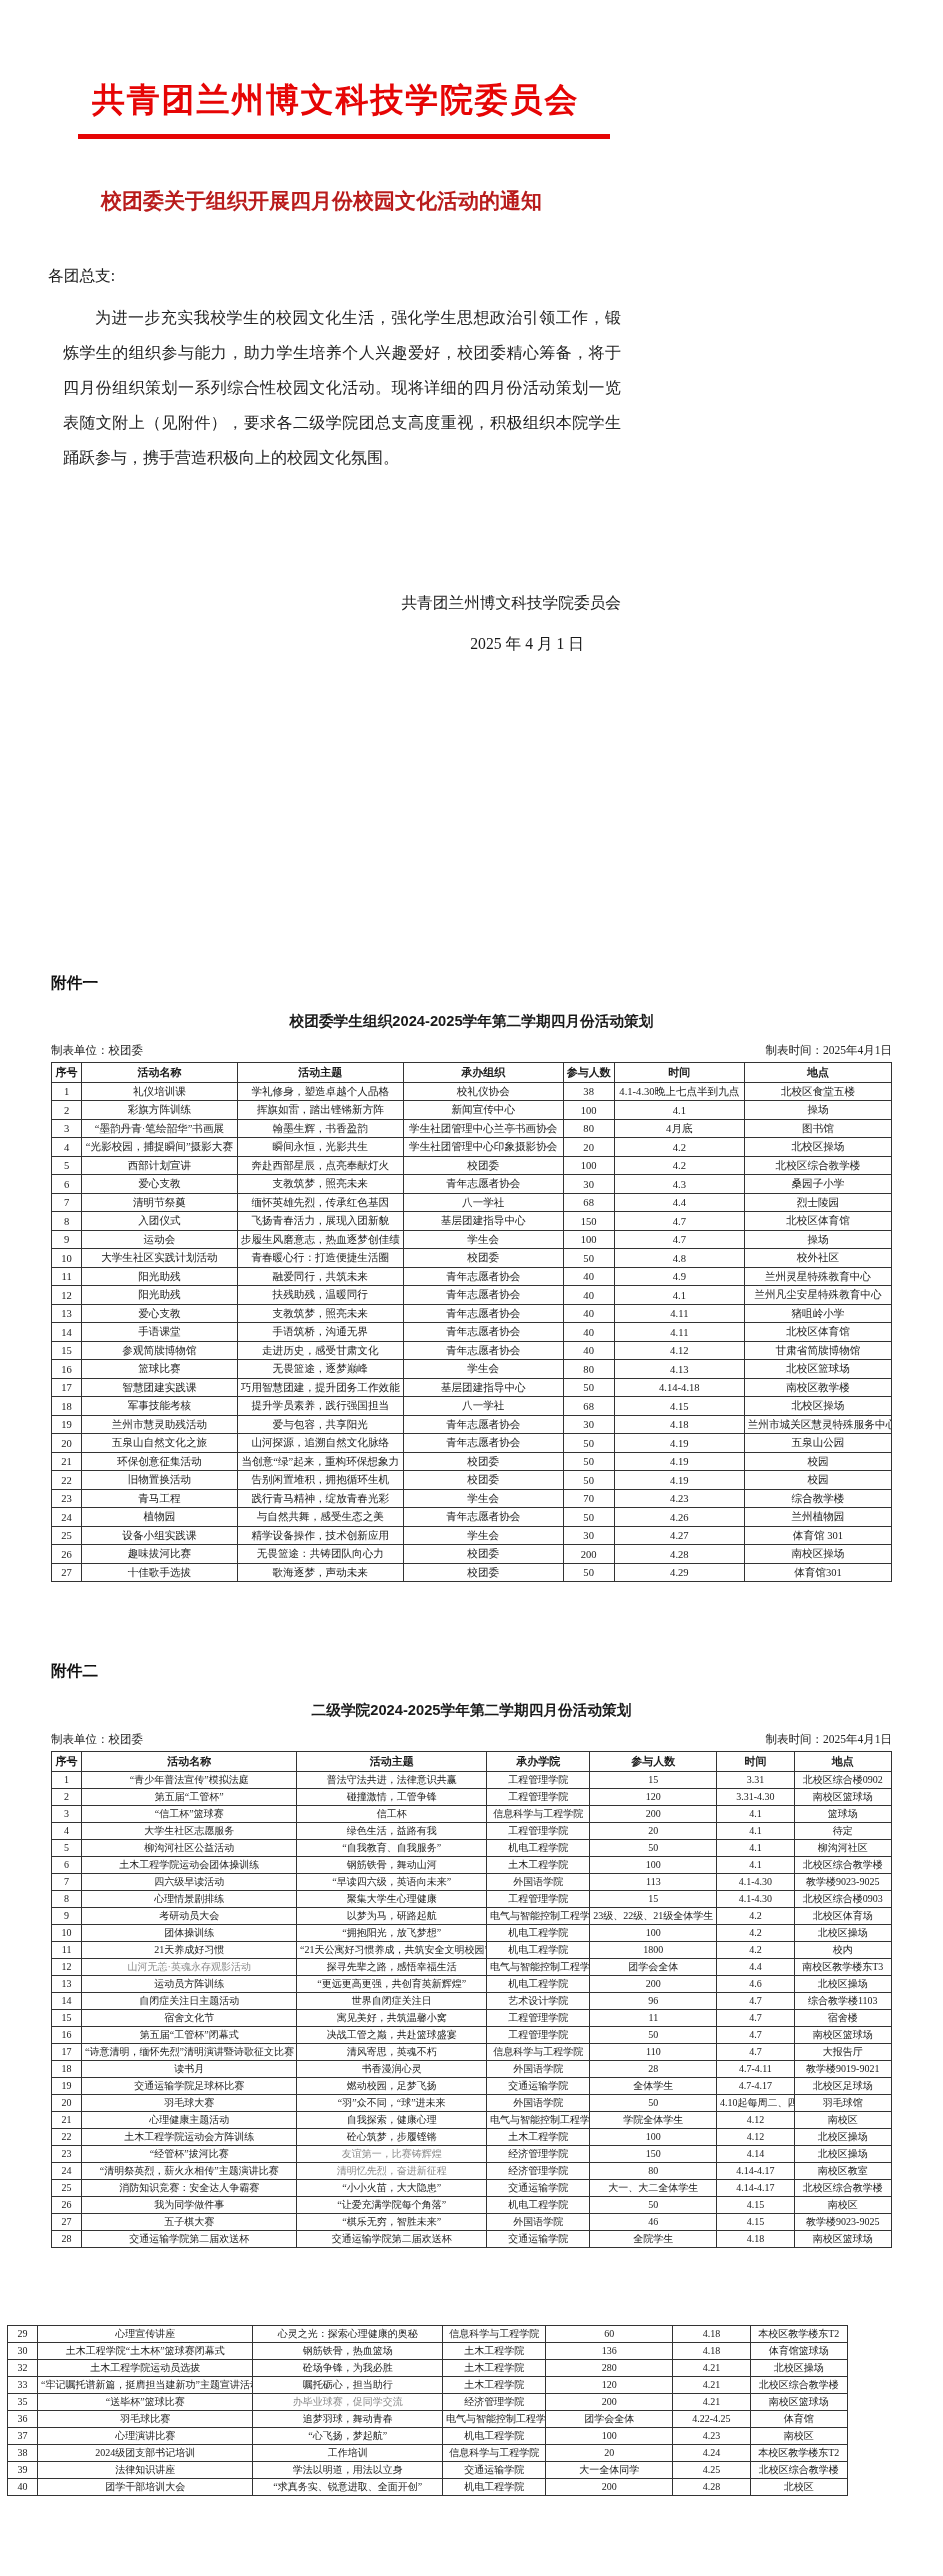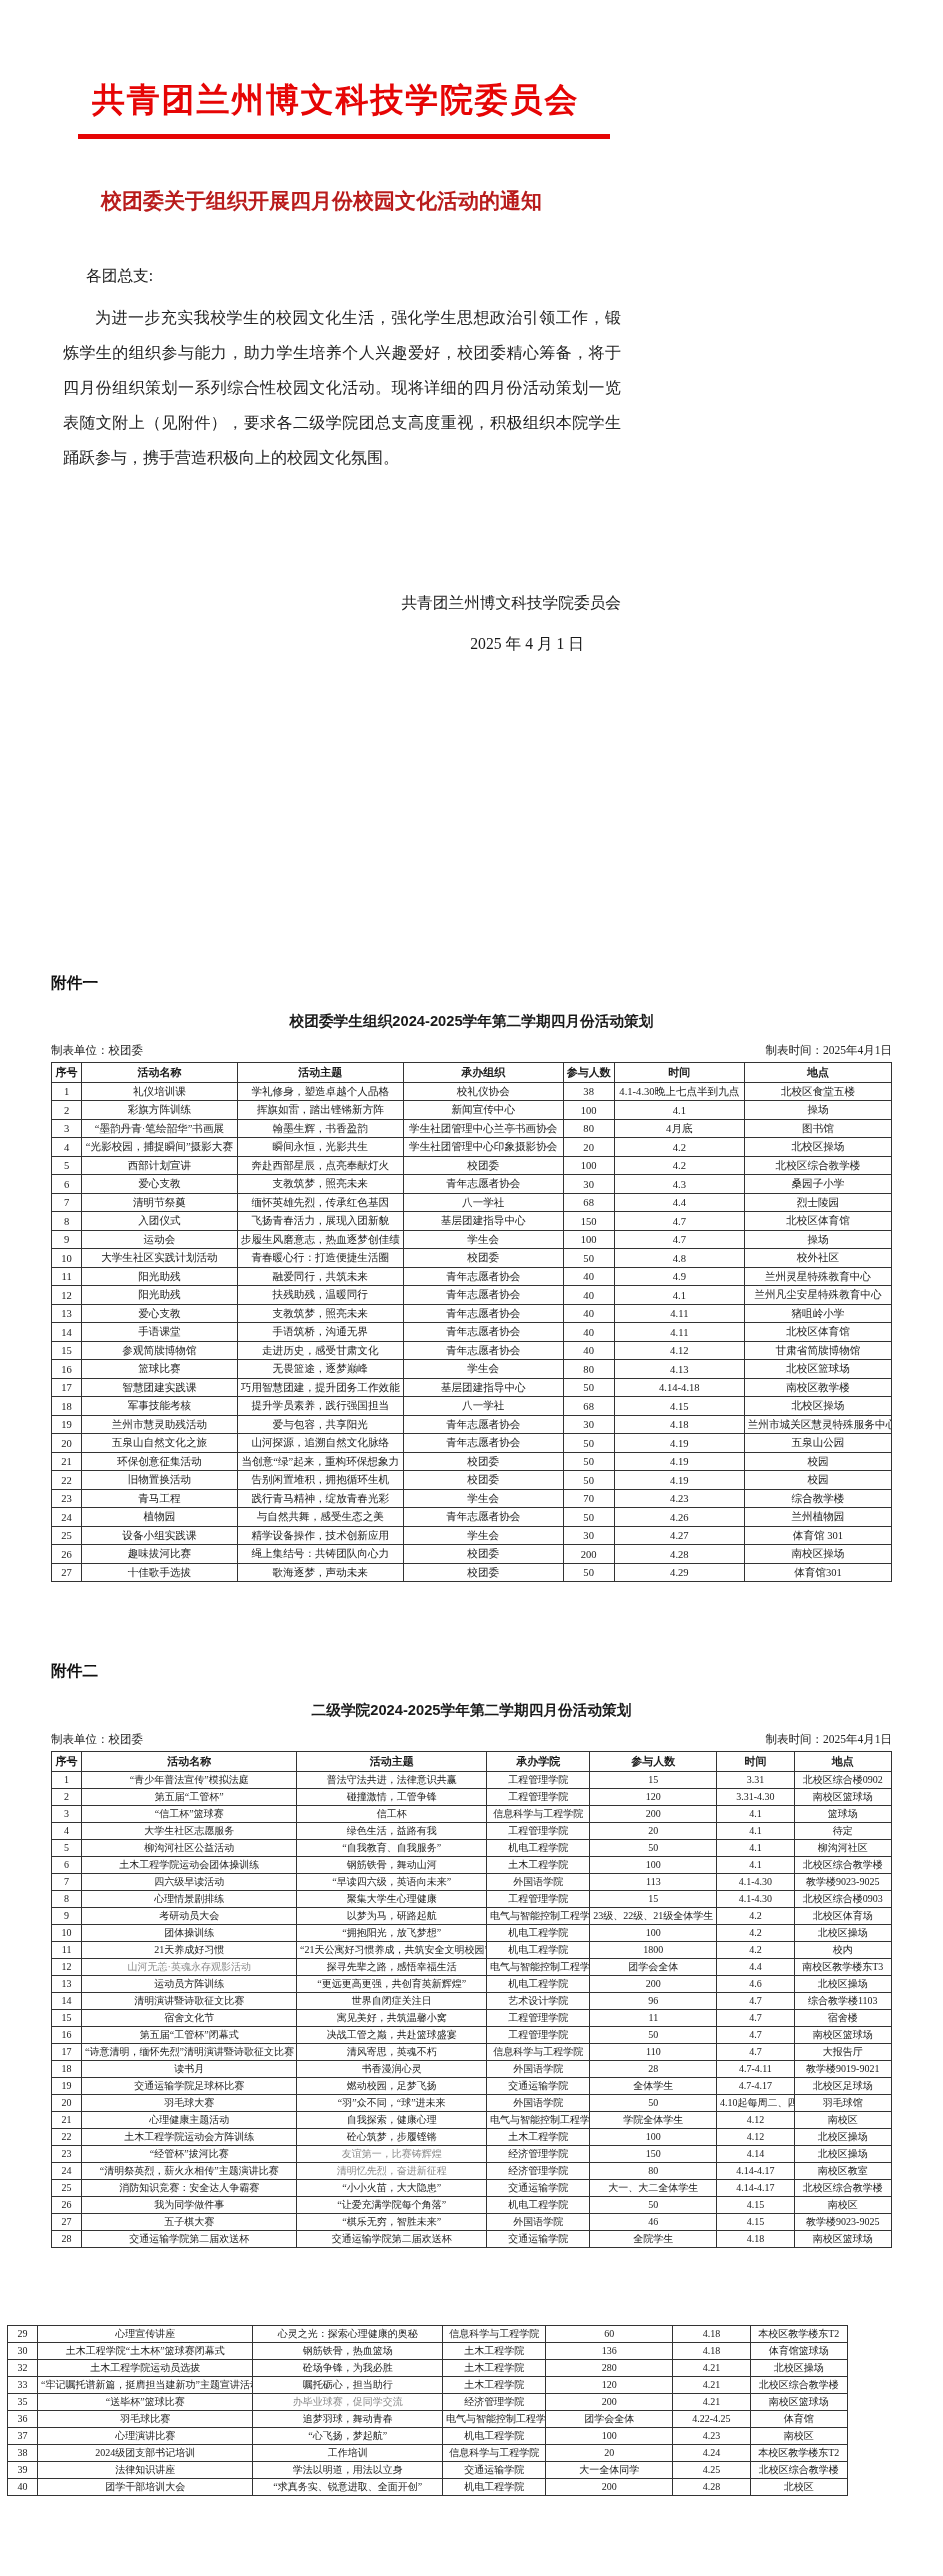--- a/index.html
+++ b/index.html
@@ -11,21 +11,21 @@
   }
   .org-title {
     margin:78px 0 0 92px; font-size:33px; font-weight:bold;
     color:#e60505; letter-spacing:1.8px; white-space:nowrap;
   }
   .red-rule { width:532px; height:4.6px; background:#e60505; margin:11px 0 0 78px; }
   .notice-title {
     margin:48px 0 0 101px; font-size:21px; font-weight:bold; color:#b91c1c;
     font-family:"Liberation Sans","DejaVu Sans",sans-serif; white-space:nowrap;
   }
-  .salutation { margin:51px 0 0 86px; font-size:15.7px; }
+  .salutation { margin:51px 0 0 48px; font-size:15.7px; }
   .body-text {
     width:558px; margin:13px 0 0 63px; font-size:16px; line-height:35px;
     text-indent:2em; text-align:justify; color:#222;
   }
   .signature { width:558px; margin:118px 0 0 63px; text-align:right; font-size:15.7px; }
   .sign-date { width:521px; margin:20px 0 0 63px; text-align:right; font-size:15.7px; }
   .attach-label {
     margin-left:51px; font-size:15.7px; font-weight:bold; color:#111;
     font-family:"Liberation Sans","DejaVu Sans",sans-serif;
   }
@@ -322,21 +322,21 @@
             <td>设备小组实践课</td>
             <td>精学设备操作，技术创新应用</td>
             <td>学生会</td>
             <td>30</td>
             <td>4.27</td>
             <td>体育馆 301</td>
           </tr>
           <tr>
             <td>26</td>
             <td>趣味拔河比赛</td>
-            <td>绳上集结号：共铸团队向心力</td>
+            <td>无畏篮途：共铸团队向心力</td>
             <td>校团委</td>
             <td>200</td>
             <td>4.28</td>
             <td>南校区操场</td>
           </tr>
           <tr>
             <td>27</td>
             <td>十佳歌手选拔</td>
             <td>歌海逐梦，声动未来</td>
             <td>校团委</td>
@@ -489,21 +489,21 @@
             <td>13</td>
             <td>运动员方阵训练</td>
             <td>“更远更高更强，共创育英新辉煌”</td>
             <td>机电工程学院</td>
             <td>200</td>
             <td>4.6</td>
             <td>北校区操场</td>
           </tr>
           <tr>
             <td>14</td>
-            <td>清明演讲暨诗歌征文比赛</td>
+            <td>自闭症关注日主题活动</td>
             <td>世界自闭症关注日</td>
             <td>艺术设计学院</td>
             <td>96</td>
             <td>4.7</td>
             <td>综合教学楼1103</td>
           </tr>
           <tr>
             <td>15</td>
             <td>宿舍文化节</td>
             <td>寓见美好，共筑温馨小窝</td>

